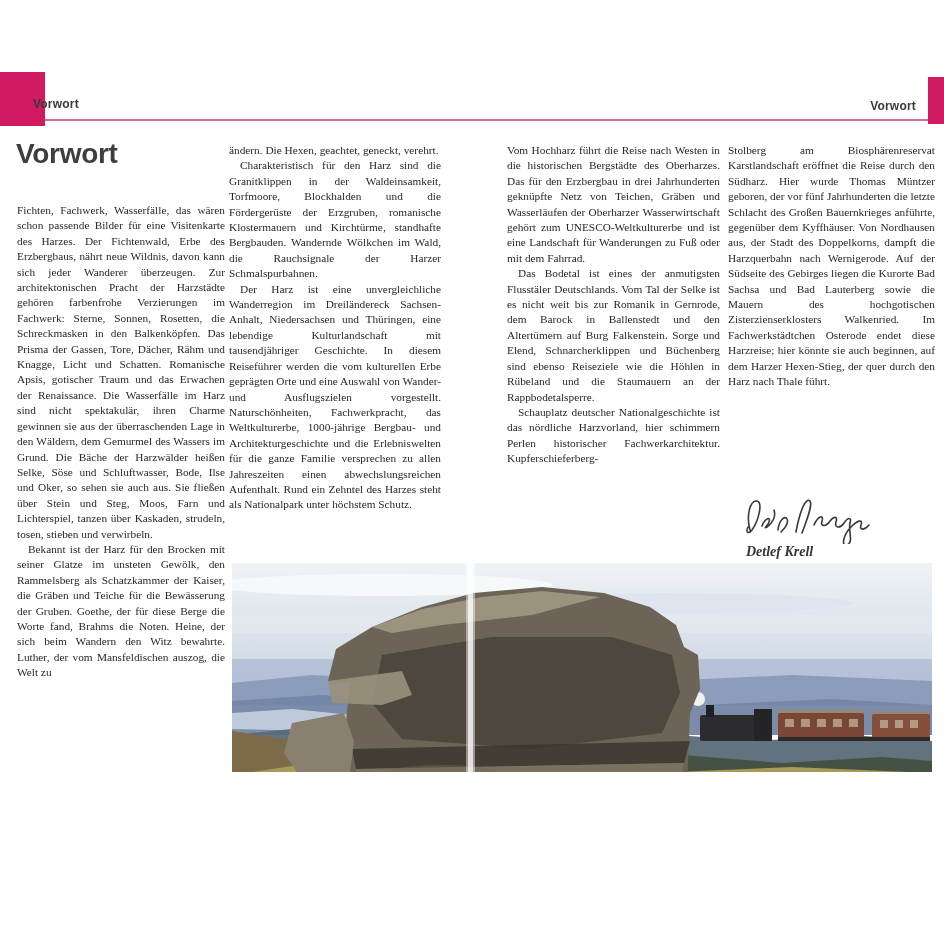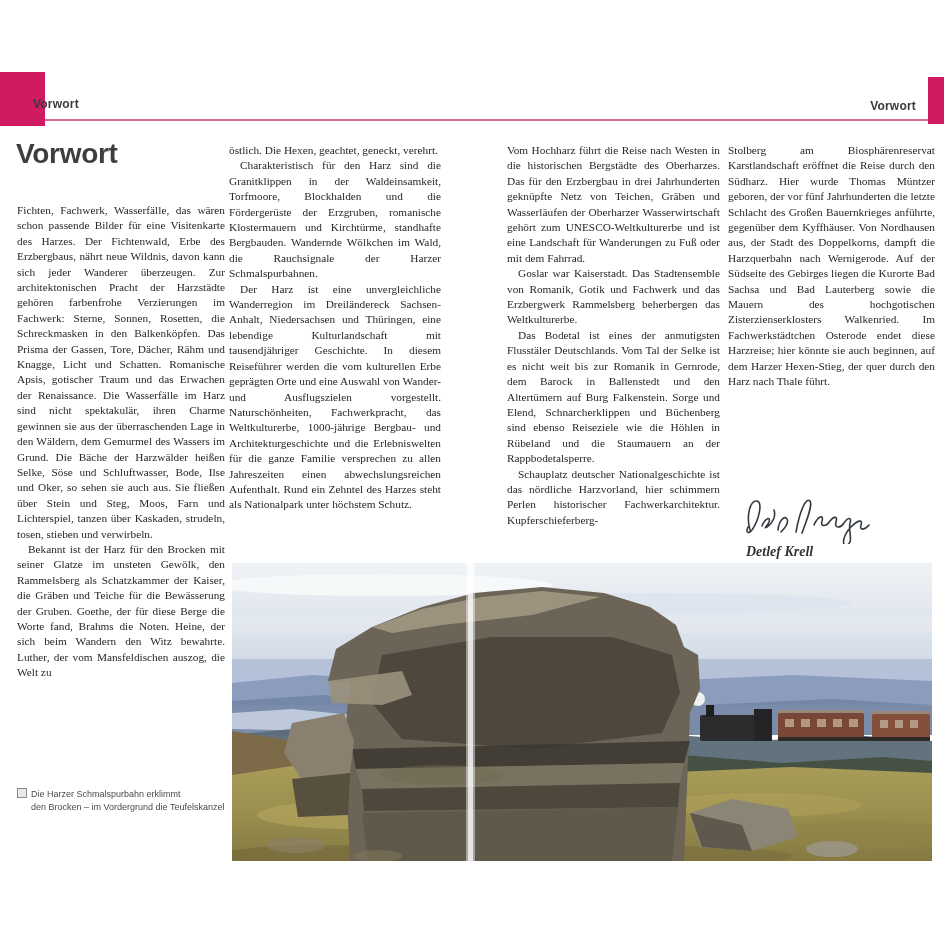--- a/index.html
+++ b/index.html
@@ -1,16 +1,16 @@
 <!DOCTYPE html>
 <html lang="de"><head>
 <meta charset="utf-8">
 <style>
   html,body{margin:0;padding:0;background:#ffffff;}
-  #spread{position:relative;width:944px;height:944px;background:#ffffff;overflow:hidden;
+  #spread{position:relative;width:944px;height:772px;background:#ffffff;overflow:hidden;
           font-family:"Liberation Serif", serif;}
   
   .tab{position:absolute;background:#d01a62;}
   #tab-left{left:0;top:72px;width:45px;height:54px;}
   #tab-right{left:928px;top:77px;width:16px;height:47px;}
   #header-rule{position:absolute;left:28px;top:119px;width:905px;height:2px;background:#cf6d96;}
   .running{position:absolute;font-family:"Liberation Sans",sans-serif;font-weight:bold;
            font-size:12px;color:#3a3a3a;letter-spacing:.2px;}
   #running-left{left:33px;top:97px;}
   #running-right{right:28px;top:99px;}
@@ -51,28 +51,27 @@
   <div id="running-right" class="running">Vorwort</div>
 
   <div id="page-title">Vorwort</div>
 
   <div id="col1" class="col">
     <p>Fichten, Fachwerk, Wasserfälle, das wären schon passende Bilder für eine Visitenkarte des Harzes. Der Fichtenwald, Erbe des Erzbergbaus, nährt neue Wildnis, davon kann sich jeder Wanderer überzeugen. Zur architektonischen Pracht der Harzstädte gehören farbenfrohe Verzierungen im Fachwerk: Sterne, Sonnen, Rosetten, die Schreckmasken in den Balkenköpfen. Das Prisma der Gassen, Tore, Dächer, Rähm und Knagge, Licht und Schatten. Romanische Apsis, gotischer Traum und das Erwachen der Renaissance. Die Wasserfälle im Harz sind nicht spektakulär, ihren Charme gewinnen sie aus der überraschenden Lage in den Wäldern, dem Gemurmel des Wassers im Grund. Die Bäche der Harzwälder heißen Selke, Söse und Schluftwasser, Bode, Ilse und Oker, so sehen sie auch aus. Sie fließen über Stein und Steg, Moos, Farn und Lichterspiel, tanzen über Kaskaden, strudeln, tosen, stieben und verwirbeln.</p>
     <p>Bekannt ist der Harz für den Brocken mit seiner Glatze im unsteten Gewölk, den Rammelsberg als Schatzkammer der Kaiser, die Gräben und Teiche für die Bewässerung der Gruben. Goethe, der für diese Berge die Worte fand, Brahms die Noten. Heine, der sich beim Wandern den Witz bewahrte. Luther, der vom Mansfeldischen auszog, die Welt zu</p>
   </div>
 
   <div id="col2" class="col">
-    <p>östlich. Die Hexen, geachtet, geneckt, verehrt.</p>
+    <p>ändern. Die Hexen, geachtet, geneckt, verehrt.</p>
     <p>Charakteristisch für den Harz sind die Granitklippen in der Waldeinsamkeit, Torfmoore, Blockhalden und die Fördergerüste der Erzgruben, romanische Klostermauern und Kirchtürme, standhafte Bergbauden. Wandernde Wölkchen im Wald, die Rauchsignale der Harzer Schmalspurbahnen.</p>
     <p>Der Harz ist eine unvergleichliche Wanderregion im Dreiländereck Sachsen-Anhalt, Niedersachsen und Thüringen, eine lebendige Kulturlandschaft mit tausendjähriger Geschichte. In diesem Reiseführer werden die vom kulturellen Erbe geprägten Orte und eine Auswahl von Wander- und Ausflugszielen vorgestellt. Naturschönheiten, Fachwerkpracht, das Weltkulturerbe, 1000-jährige Bergbau- und Architekturgeschichte und die Erlebniswelten für die ganze Familie versprechen zu allen Jahreszeiten einen abwechslungsreichen Aufenthalt. Rund ein Zehntel des Harzes steht als Nationalpark unter höchstem Schutz.</p>
   </div>
 
   <div id="col3" class="col">
     <p>Vom Hochharz führt die Reise nach Westen in die historischen Bergstädte des Oberharzes. Das für den Erzbergbau in drei Jahrhunderten geknüpfte Netz von Teichen, Gräben und Wasserläufen der Oberharzer Wasserwirtschaft gehört zum UNESCO-Weltkulturerbe und ist eine Landschaft für Wanderungen zu Fuß oder mit dem Fahrrad.</p>
-    <p>Goslar war Kaiserstadt. Das Stadtensemble von Romanik, Gotik und Fachwerk und das Erzbergwerk Rammelsberg beherbergen das Weltkulturerbe.</p>
     <p>Das Bodetal ist eines der anmutigsten Flusstäler Deutschlands. Vom Tal der Selke ist es nicht weit bis zur Romanik in Gernrode, dem Barock in Ballenstedt und den Altertümern auf Burg Falkenstein. Sorge und Elend, Schnarcherklippen und Büchenberg sind ebenso Reiseziele wie die Höhlen in Rübeland und die Staumauern an der Rappbodetalsperre.</p>
     <p>Schauplatz deutscher Nationalgeschichte ist das nördliche Harzvorland, hier schimmern Perlen historischer Fachwerkarchitektur. Kupferschieferberg-</p>
   </div>
 
   <div id="col4" class="col">
     <p>Stolberg am Biosphärenreservat Karstlandschaft eröffnet die Reise durch den Südharz. Hier wurde Thomas Müntzer geboren, der vor fünf Jahrhunderten die letzte Schlacht des Großen Bauernkrieges anführte, gegenüber dem Kyffhäuser. Von Nordhausen aus, der Stadt des Doppelkorns, dampft die Harzquerbahn nach Wernigerode. Auf der Südseite des Gebirges liegen die Kurorte Bad Sachsa und Bad Lauterberg sowie die Mauern des hochgotischen Zisterzienserklosters Walkenried. Im Fachwerkstädtchen Osterode endet diese Harzreise; hier könnte sie auch beginnen, auf dem Harzer Hexen-Stieg, der quer durch den Harz nach Thale führt.</p>
   </div>
 
   <div id="signature">
     <svg width="150" height="56" viewBox="0 0 150 56">

